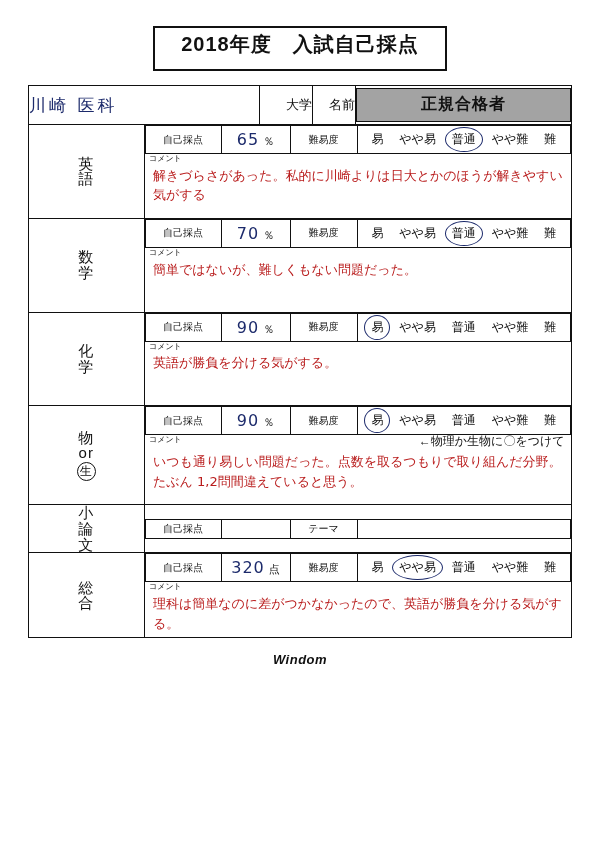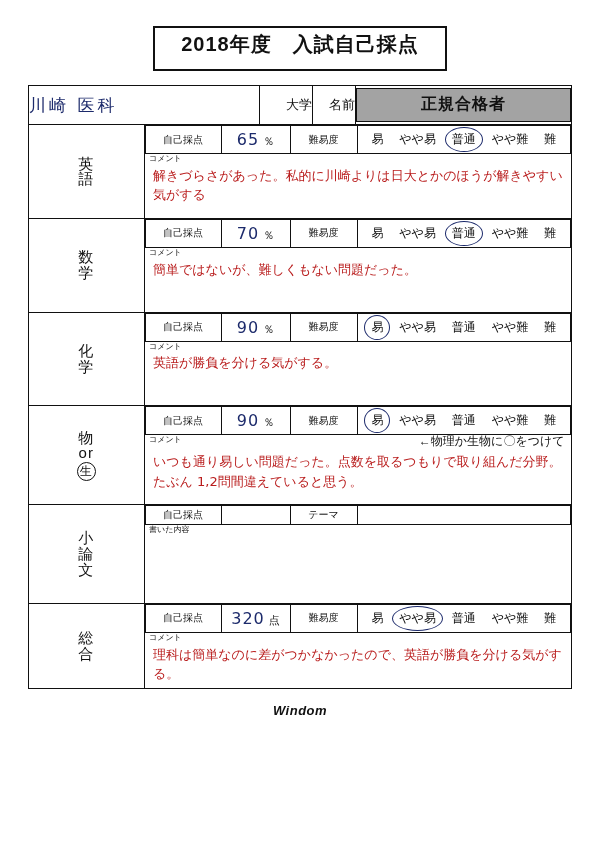--- a/index.html
+++ b/index.html
@@ -351,26 +351,20 @@
       </td>
       <td colspan="4">
         <table class="inner">
           <tbody>
                 <tr>
             <td class="lbl" style="width:75px">自己採点</td>
             <td class="score-cell" style="width:68px">&nbsp;</td>
             <td class="lbl" style="width:66px">テーマ</td>
             <td>&nbsp;</td>
           </tr>
-          <tr>
-            <td colspan="4" class="comment-cell" style="border-bottom:none;border-left:none;border-right:none">
-              <div class="comment-tag">書いた内容</div>
-              <div class="comment-text" style="min-height:62px"></div>
-            </td>
-          </tr>
         </tbody>
             </table>
       </td>
     </tr>
 
     <tr>
       <td class="subj">
         <span>総</span>
         <span>合</span>
       </td>

